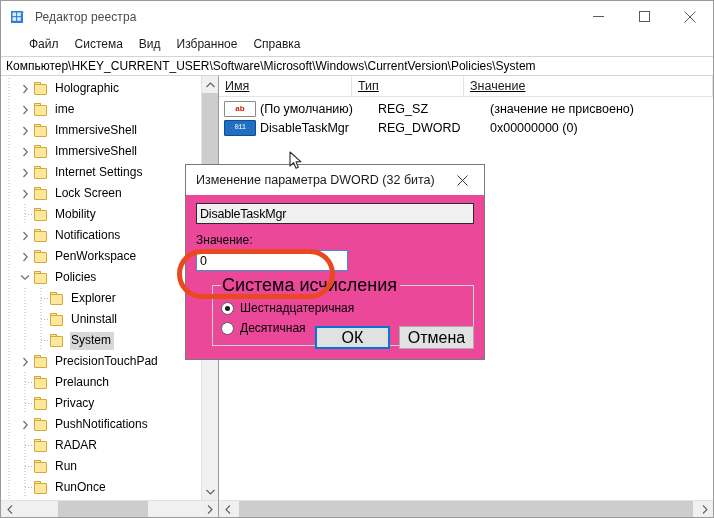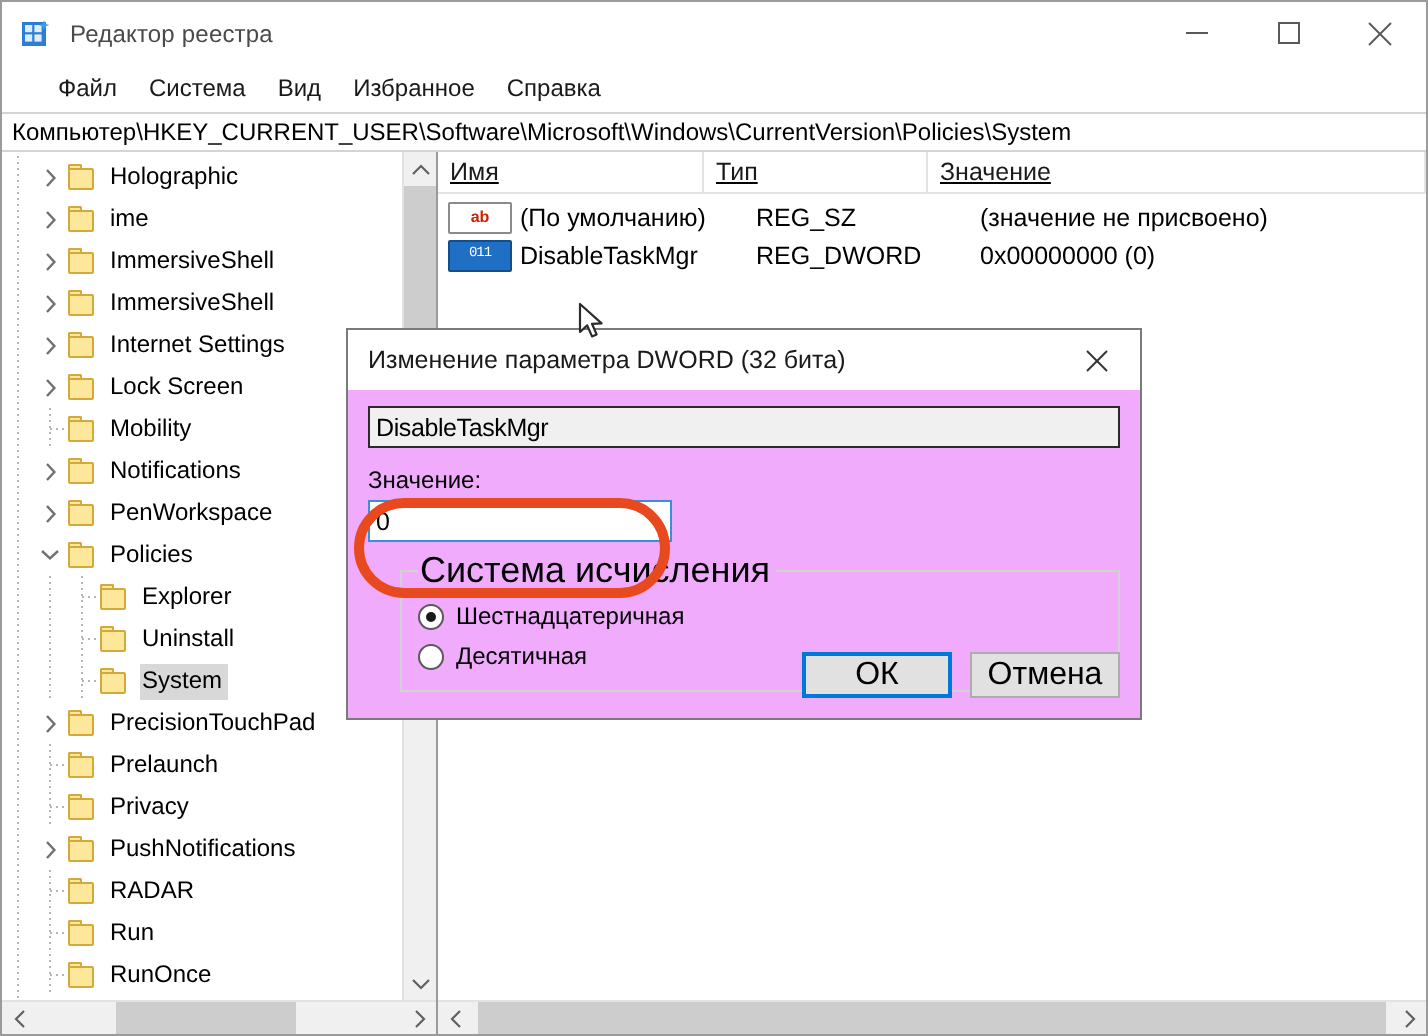--- a/index.html
+++ b/index.html
@@ -285,23 +285,23 @@
     display: flex;
     align-items: center;
     justify-content: center;
     letter-spacing: -0.5px;
     line-height: 1;
   }
 
   
   #dialog {
     position: absolute;
-    left: 172px; top: 163px;
-    width: 398px; height: 196px;
-    background: #f0abfc;
+    left: 184px; top: 163px;
+    width: 300px; height: 196px;
+    background: #ec4899;
     border: 1px solid #7a7a7a;
     box-shadow: 0 0 0 0 rgba(0,0,0,0);
     display: flex;
     flex-direction: column;
     z-index: 30;
   }
   #dlg-title {
     height: 30px;
     flex: none;
     background: #ffffff;

